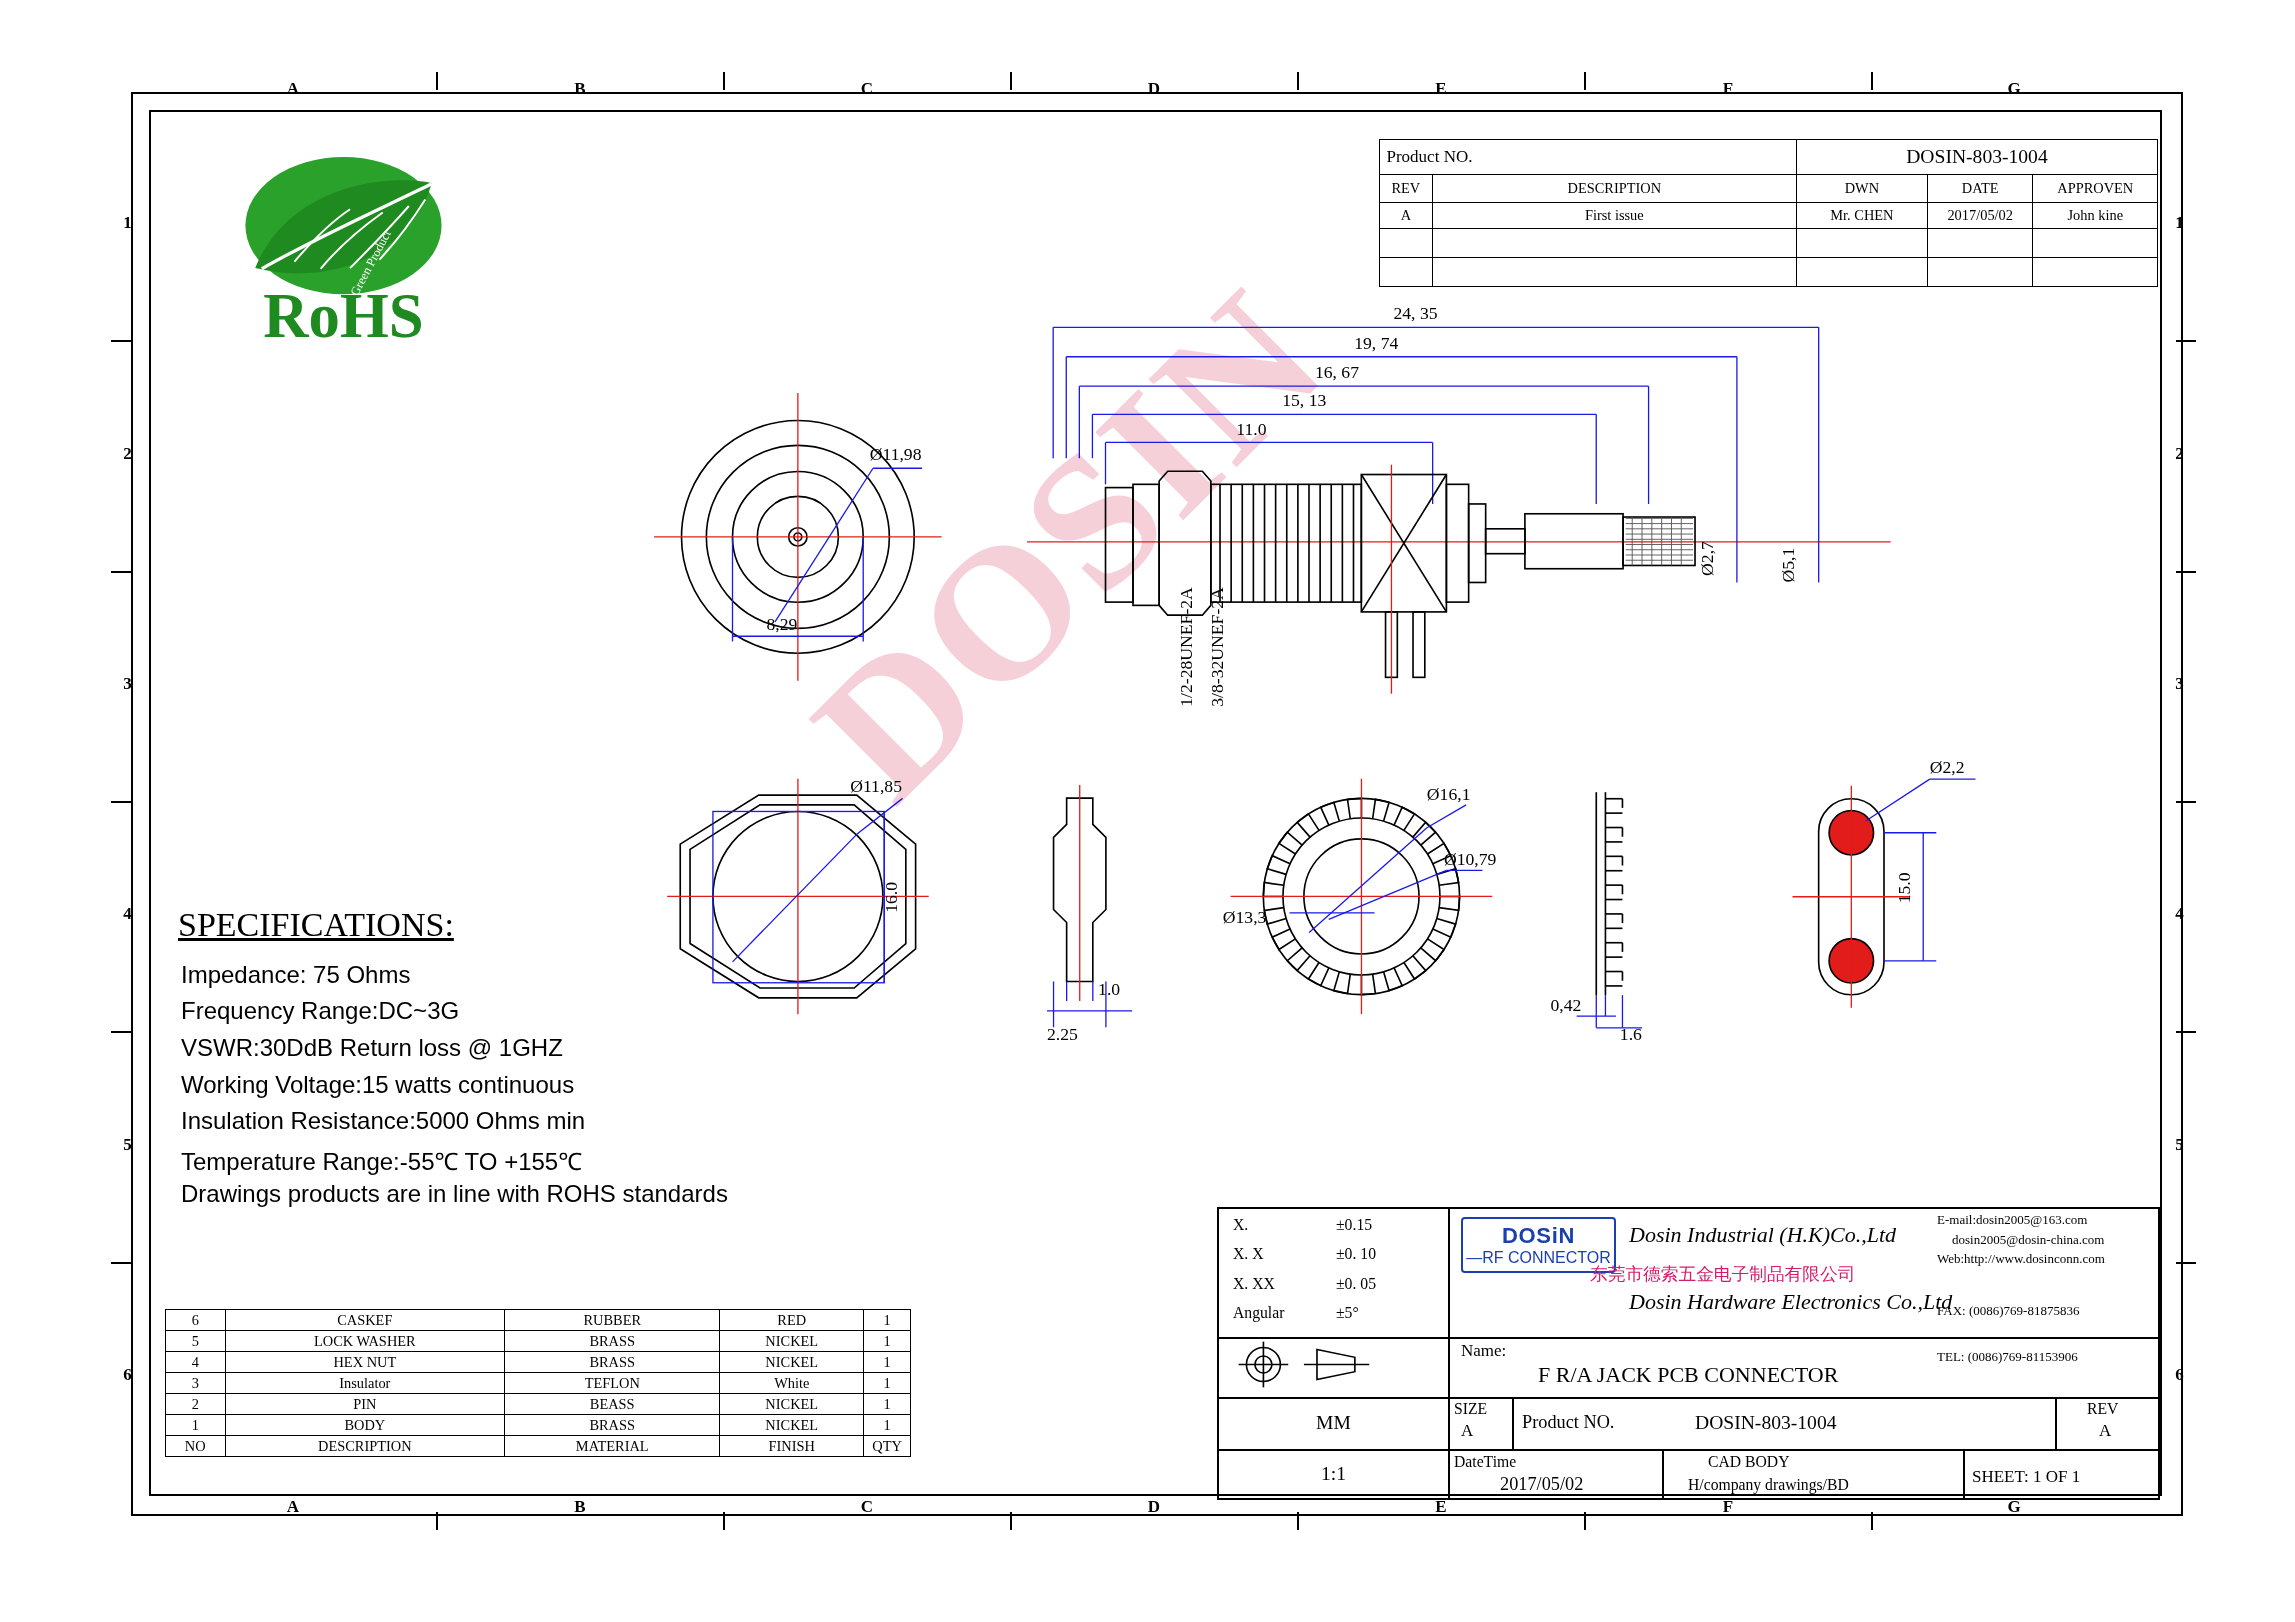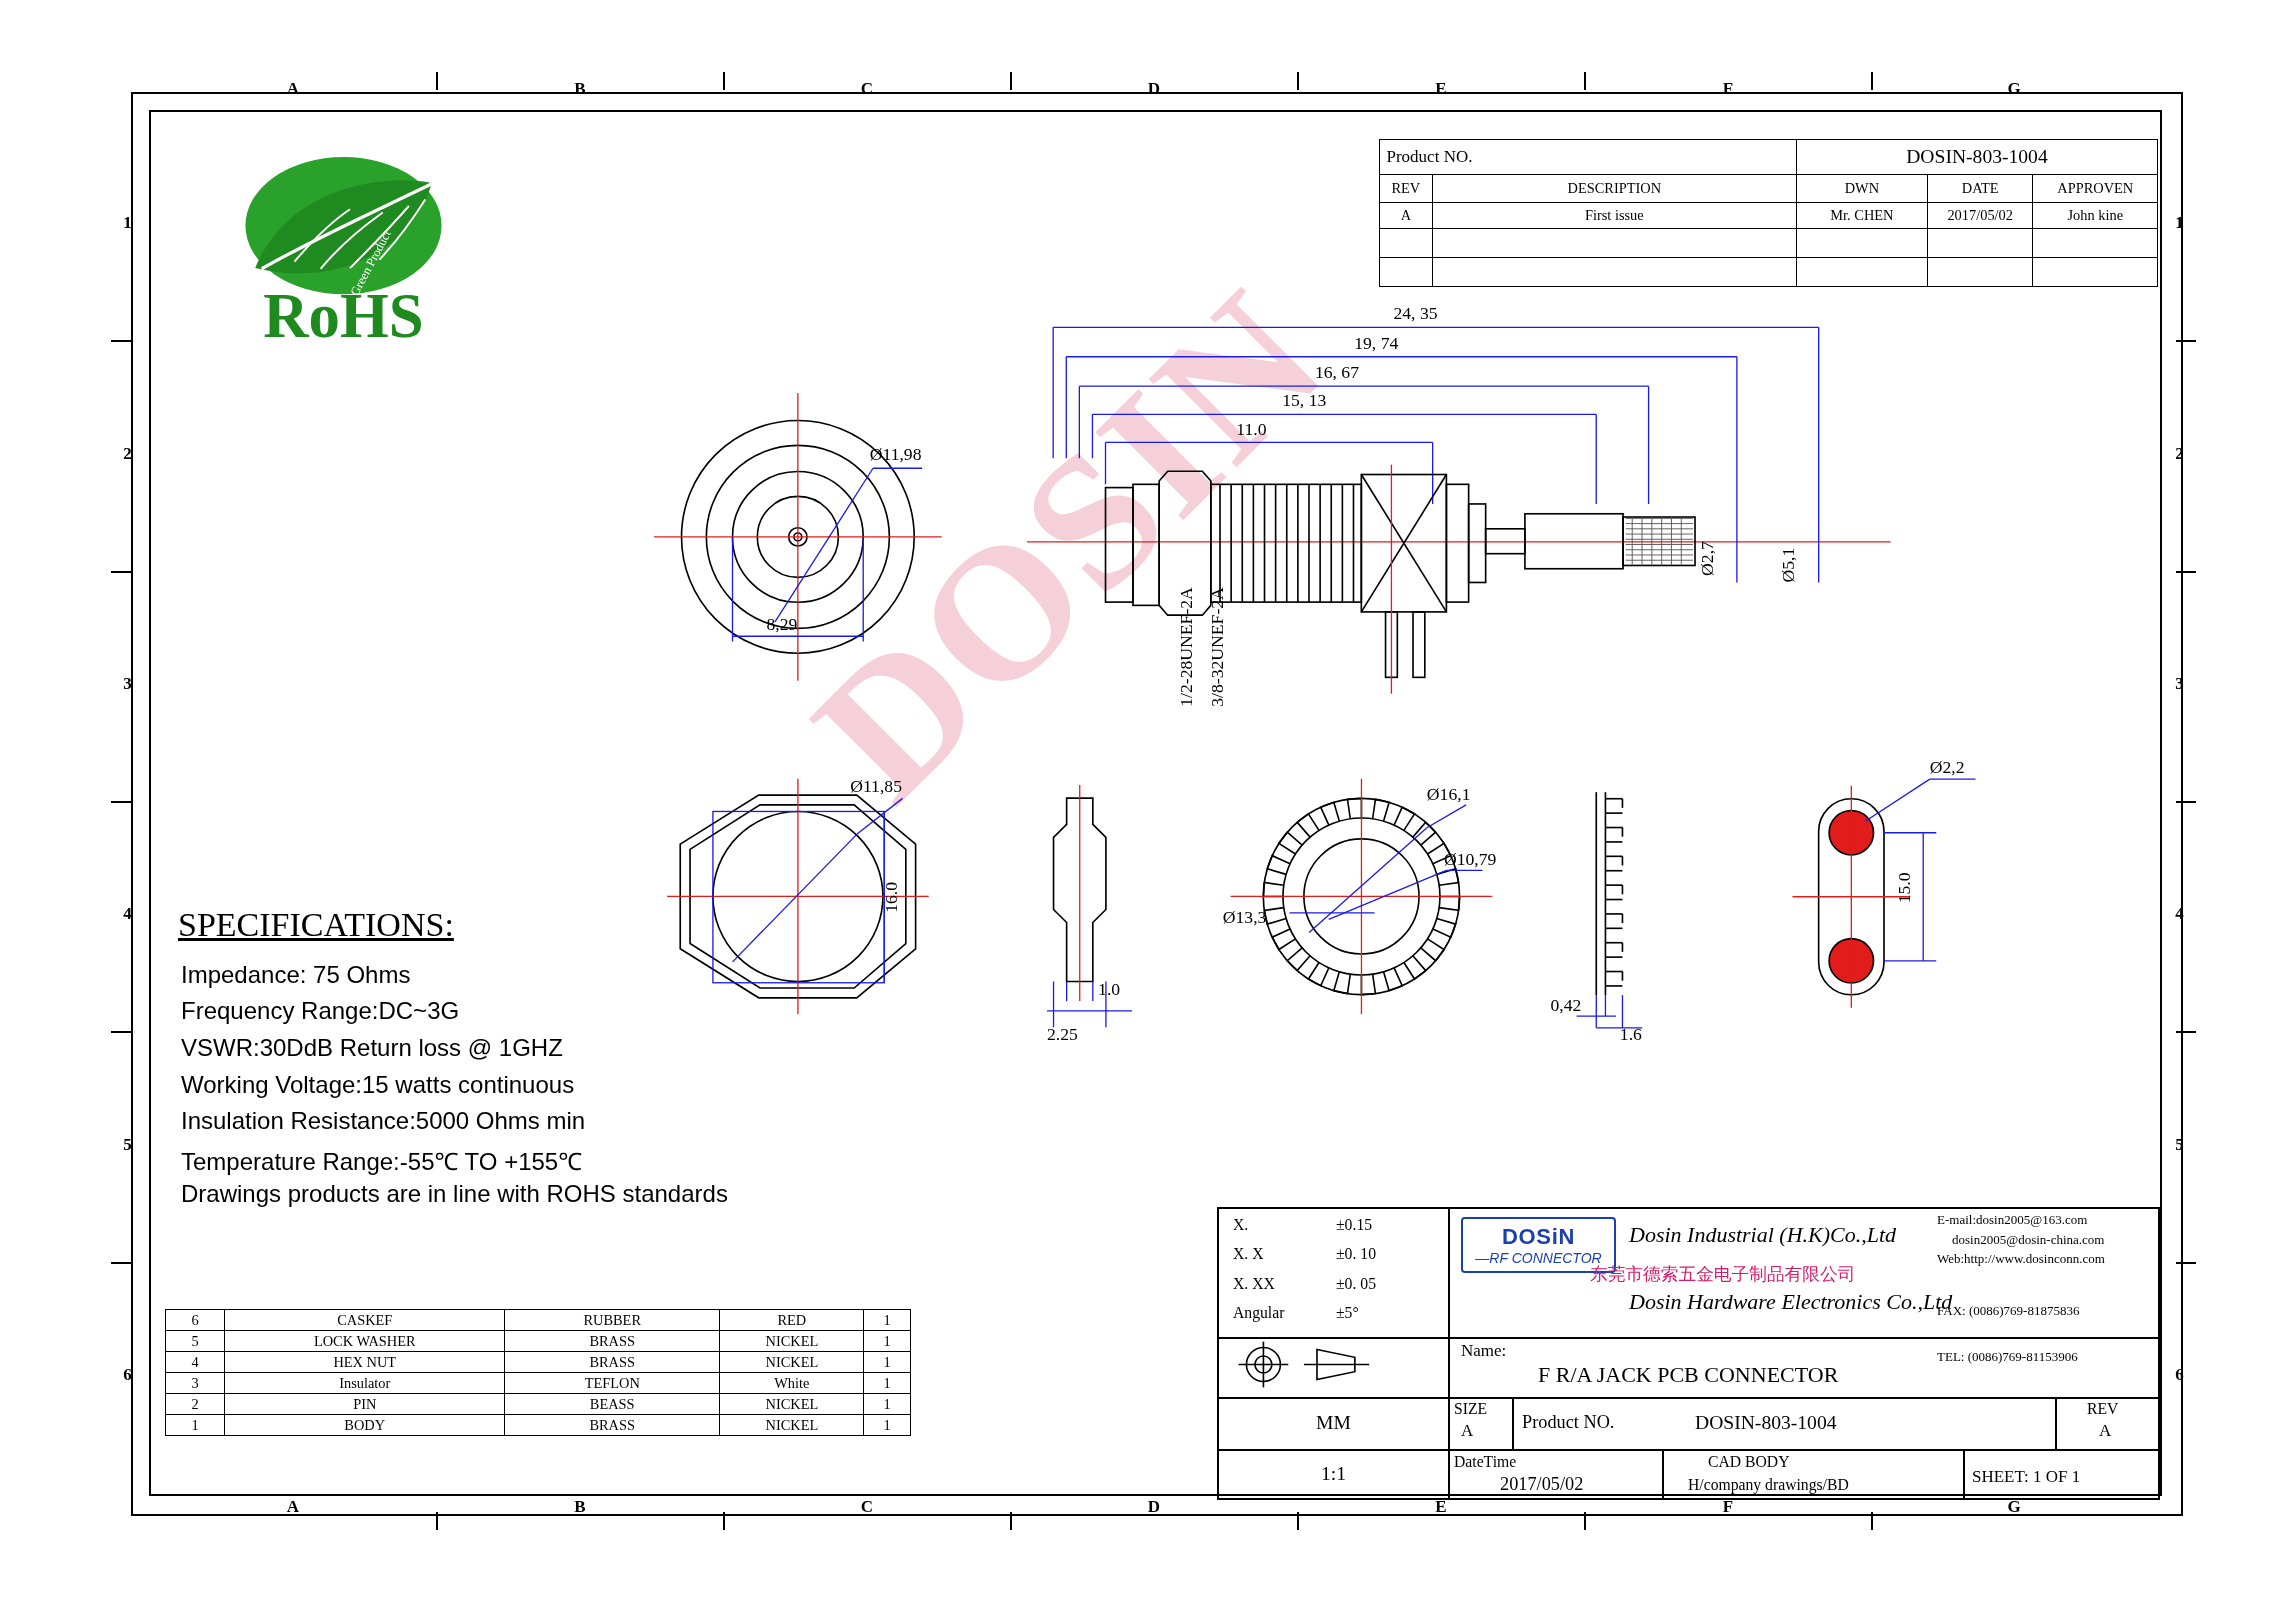--- a/index.html
+++ b/index.html
@@ -413,21 +413,21 @@
       </g>
     </svg>
   </div>
 
   <div style="position:absolute;left:1217px;top:1397px;width:229px;height:52px;border:2px solid #000;border-top:0;display:flex;align-items:center;justify-content:center;font-size:19.6px;">MM</div>
   <div style="position:absolute;left:1217px;top:1449px;width:229px;height:49px;border:2px solid #000;border-top:0;display:flex;align-items:center;justify-content:center;font-size:19.6px;">1:1</div>
 
   <div style="position:absolute;left:1446px;top:1207px;width:712px;height:128px;border:2px solid #000;border-left:0;"></div>
   <div style="position:absolute;left:1461px;top:1217px;width:151px;height:52px;border:2px solid #1a3fae;border-radius:3.9px;display:flex;flex-direction:column;align-items:center;justify-content:center;">
     <span style="font-family:'Liberation Sans',sans-serif;font-size:22px;font-weight:bold;color:#1a3fae;letter-spacing:0.7px;">DOSiN</span>
-    <span style="font-family:'Liberation Sans',sans-serif;font-size:14px;color:#1a3fae;font-style:italic;">—RF CONNECTOR</span>
+    <span style="font-family:'Liberation Sans',sans-serif;font-size:16px;color:#1a3fae;">—RF CONNECTOR</span>
   </div>
   <div class="t" style="left:1629px;top:1222px;font-size:22px;font-style:italic;">Dosin Industrial (H.K)Co.,Ltd</div>
   <div class="t" style="left:1629px;top:1289px;font-size:22px;font-style:italic;">Dosin Hardware Electronics Co.,Ltd</div>
   <div class="t" style="left:1590px;top:1262px;font-size:17.7px;color:#d21d6a;font-family:'DejaVu Sans',sans-serif;">东莞市德索五金电子制品有限公司</div>
   <div class="t" style="left:1937px;top:1212px;font-size:13px;">E-mail:dosin2005@163.com</div>
   <div class="t" style="left:1937px;top:1232px;font-size:13px;margin-left:15px;">dosin2005@dosin-china.com</div>
   <div class="t" style="left:1937px;top:1251px;font-size:13px;">Web:http://www.dosinconn.com</div>
   <div class="t" style="left:1937px;top:1349px;font-size:13px;">TEL: (0086)769-81153906</div>
   <div class="t" style="left:1937px;top:1303px;font-size:13px;">FAX: (0086)769-81875836</div>
 
@@ -491,17 +491,24 @@
           <td style="width: 144px;">NICKEL</td>
           <td style="width: 46px;">1</td>
         </tr>
         <tr style="height: 21px;">
           <td style="width: 59px;">1</td>
           <td style="width: 281px;">BODY</td>
           <td style="width: 216px;">BRASS</td>
           <td style="width: 144px;">NICKEL</td>
           <td style="width: 46px;">1</td>
         </tr>
+        <tr style="height: 21px;">
+          <td style="width: 59px;">NO</td>
+          <td style="width: 281px;">DESCRIPTION</td>
+          <td style="width: 216px;">MATERIAL</td>
+          <td style="width: 144px;">FINISH</td>
+          <td style="width: 46px;">QTY</td>
+        </tr>
       </tbody>
   </table>
 
 </div>
 
 
 </body></html>

